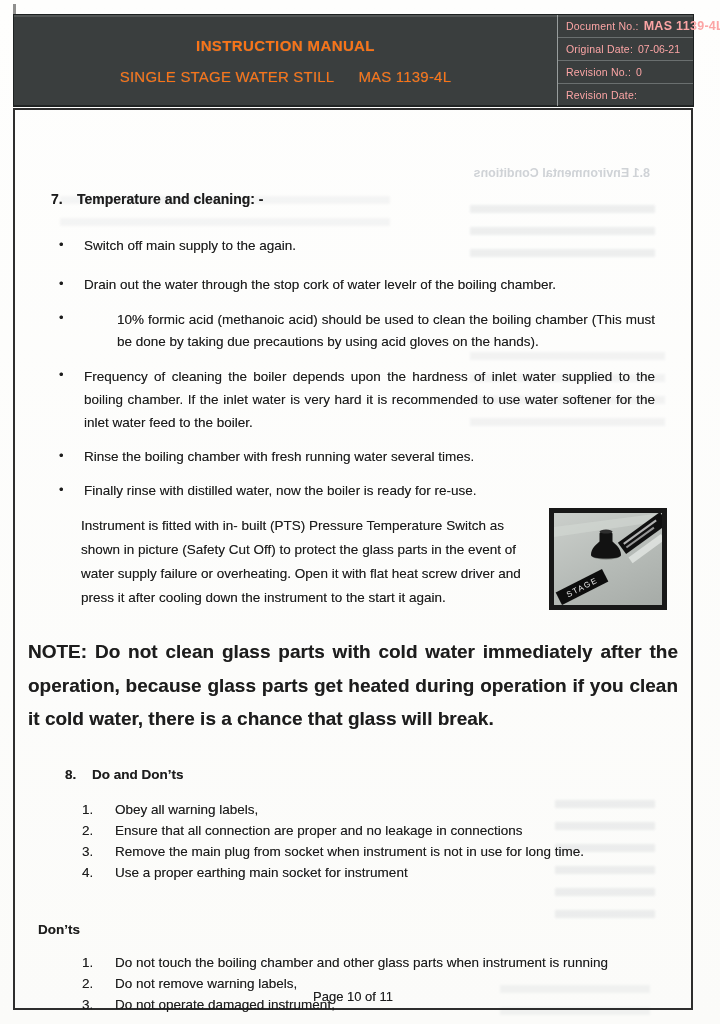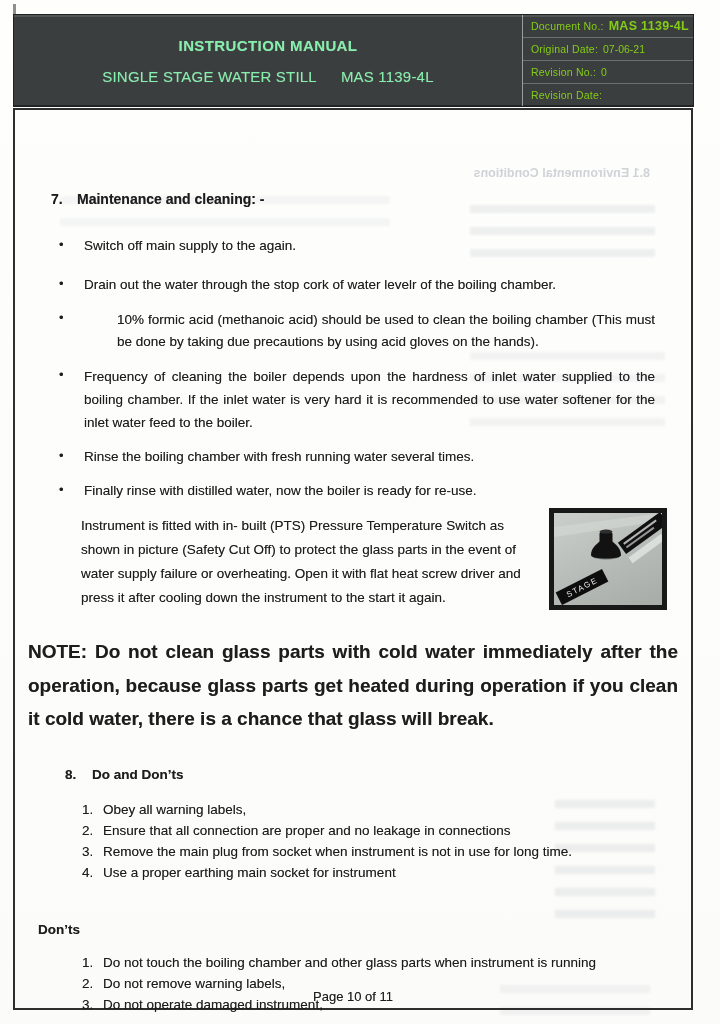--- a/index.html
+++ b/index.html
@@ -16,30 +16,30 @@
   .header-band {
     position: absolute; left: 13px; top: 14px; width: 681px; height: 93px;
     background: #3a3e3e;
     border: 1px solid #1d2121;
     box-shadow: inset 0 2px 0 rgba(255,255,255,0.12), inset 0 -1px 0 rgba(0,0,0,0.4);
     display: flex;
   }
   .header-left {
     flex: 1;
     display: flex; flex-direction: column; align-items: center; justify-content: center;
-    gap: 14px; color: #86efac;
+    gap: 14px; color: #f97316;
   }
   .header-title   { font-size: 15px; font-weight: bold; letter-spacing: 0.4px; text-shadow: 0 0 1px rgba(255,255,255,0.25); }
   .header-subtitle{ font-size: 15px; font-weight: normal; letter-spacing: 0.2px; text-shadow: 0 0 1px rgba(255,255,255,0.25); }
   .model-gap { display: inline-block; margin-left: 24px; }
   .header-right {
-    width: 171px;
+    width: 136px;
     border-left: 1px solid rgba(230,235,235,0.55);
     display: flex; flex-direction: column;
-    color: #84cc16;
+    color: #fca5a5;
   }
   .info-row {
     flex: 1; display: flex; align-items: center;
     padding-left: 8px; font-size: 10.5px;
     border-bottom: 1px solid rgba(220,225,225,0.30);
     white-space: nowrap;
   }
   .info-row:last-child { border-bottom: none; }
   .info-label { letter-spacing: 0.2px; }
   .info-value { margin-left: 5px; }
@@ -80,21 +80,21 @@
     text-align: justify;
     margin: 25px -23px 0 -23px;
   }
 
   .sec8-heading { margin: 30px 0 0 14px; font-weight: bold; font-size: 13.5px; display: flex; }
   .sec8-heading .sec-num { width: 27px; }
   .group-label { margin: 17px 0 0 -13px; font-weight: bold; font-size: 13.5px; }
   .num-list { margin: 14px 0 0 31px; }
   .num-item { display: flex; line-height: 21px; }
   .num-item .num { width: 21px; }
-  .num-item .ntext { flex: 1; }
+  .num-item .ntext { flex: 1; margin-left: 12px; }
   .donts-gap { margin-top: 37px; }
 
   .footer {
     position: absolute; bottom: 4px; left: 0; right: 0;
     text-align: center; font-weight: normal; font-size: 13px;
     text-shadow: 0 0 0.4px rgba(0,0,0,0.45);
   }
 
   
   .ghost-line {
@@ -150,21 +150,21 @@
       <span class="info-value"></span>
     </div>
   </div>
 </header>
 
 <main class="body-box">
   <div class="body-content">
 
     <div class="sec-heading">
       <span class="sec-num">7.</span>
-      <span>Maintenance and cleaning: -</span>
+      <span>Temperature and cleaning: -</span>
     </div>
 
     <div class="bullet" style="margin-top:26px;">
       <span class="dot">•</span>
       <span class="btext">Switch off main supply to the again.</span>
     </div>
     <div class="bullet" style="margin-top:20px;">
       <span class="dot">•</span>
       <span class="btext">Drain out the water through the stop cork of water levelr of the boiling chamber.</span>
     </div>

